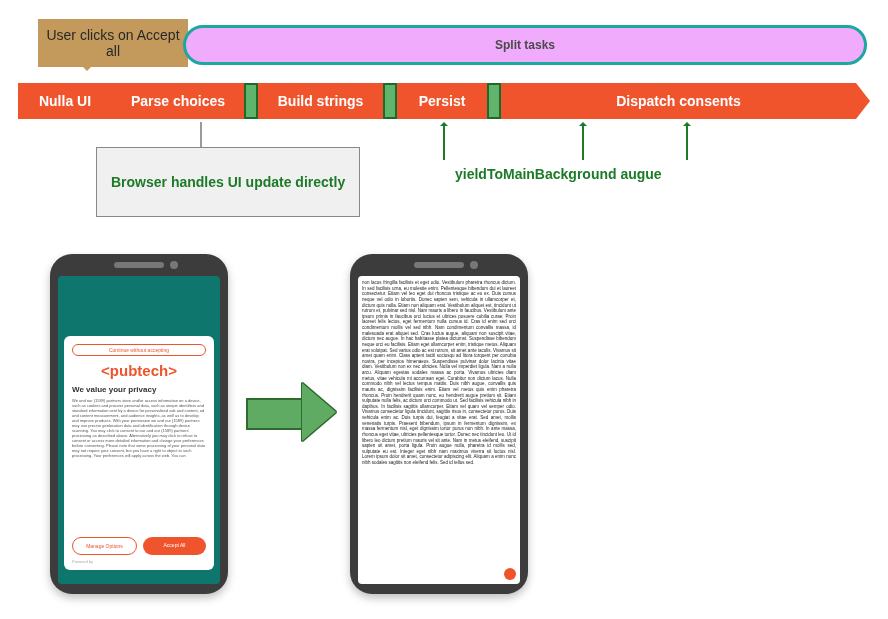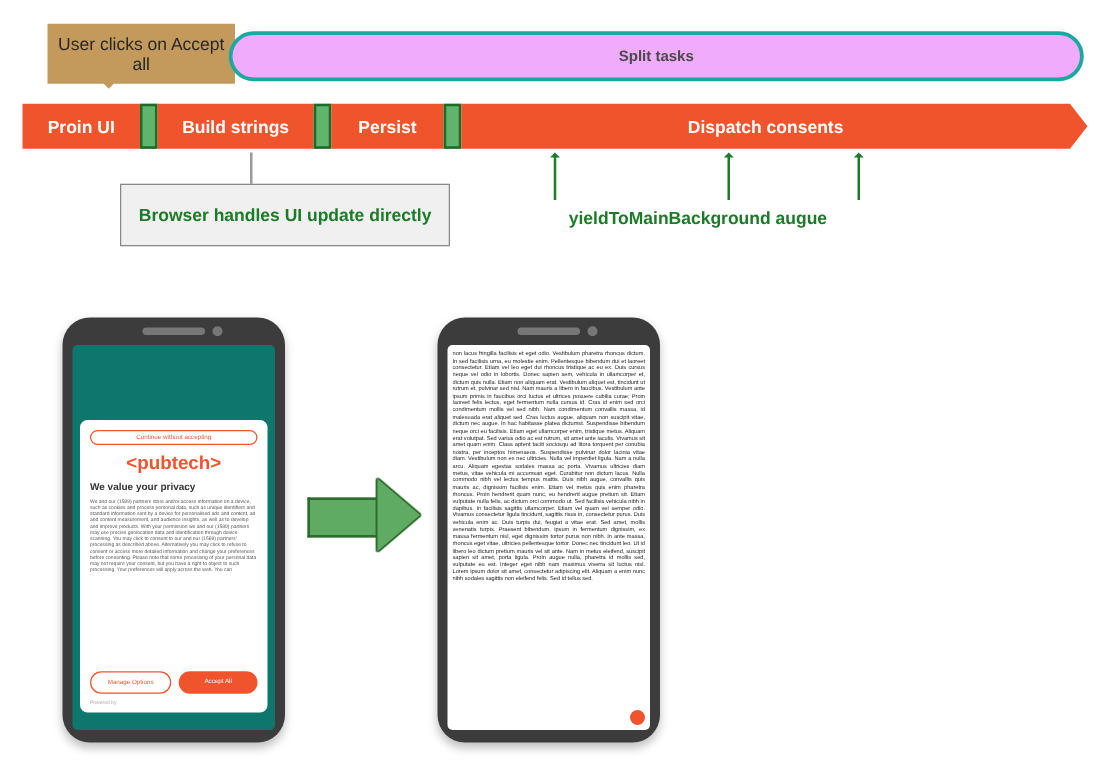--- a/index.html
+++ b/index.html
@@ -106,21 +106,21 @@
     width: 14px;
   }
   
   .callout-box {
     position: absolute;
     border: 1px solid #888;
     background: #f0f0f0;
     color: #1c7a28;
     font-weight: bold;
     font-size: 14px;
-    padding: 16px 14px;
+    padding: 26px 14px;
   }
   .callout1 { left: 96px; top: 147px; }
   .callout2 { left: 455px; top: 166px; border: none; background: none; padding: 0; }
   
   .tick-arrow {
     position: absolute;
     width: 2px;
     background: #1c7a28;
   }
   .tick-arrow::before{
@@ -231,21 +231,24 @@
 <div class="speech">
   <span>User clicks on Accept all</span>
 </div>
 
 <div class="split-pill">
   <span>Split tasks</span>
 </div>
 
 <div class="timeline">
   <div class="seg orange" style="flex:0 0 94px">
-    <span>Proin UI</span>
+    <span>Nulla UI</span>
+  </div>
+  <div class="seg orange" style="flex:0 0 132px">
+    <span>Parse choices</span>
   </div>
   <div class="seg green-tick"></div>
   <div class="seg orange" style="flex:0 0 125px">
     <span>Build strings</span>
   </div>
   <div class="seg green-tick"></div>
   <div class="seg orange" style="flex:0 0 90px">
     <span>Persist</span>
   </div>
   <div class="seg green-tick"></div>

